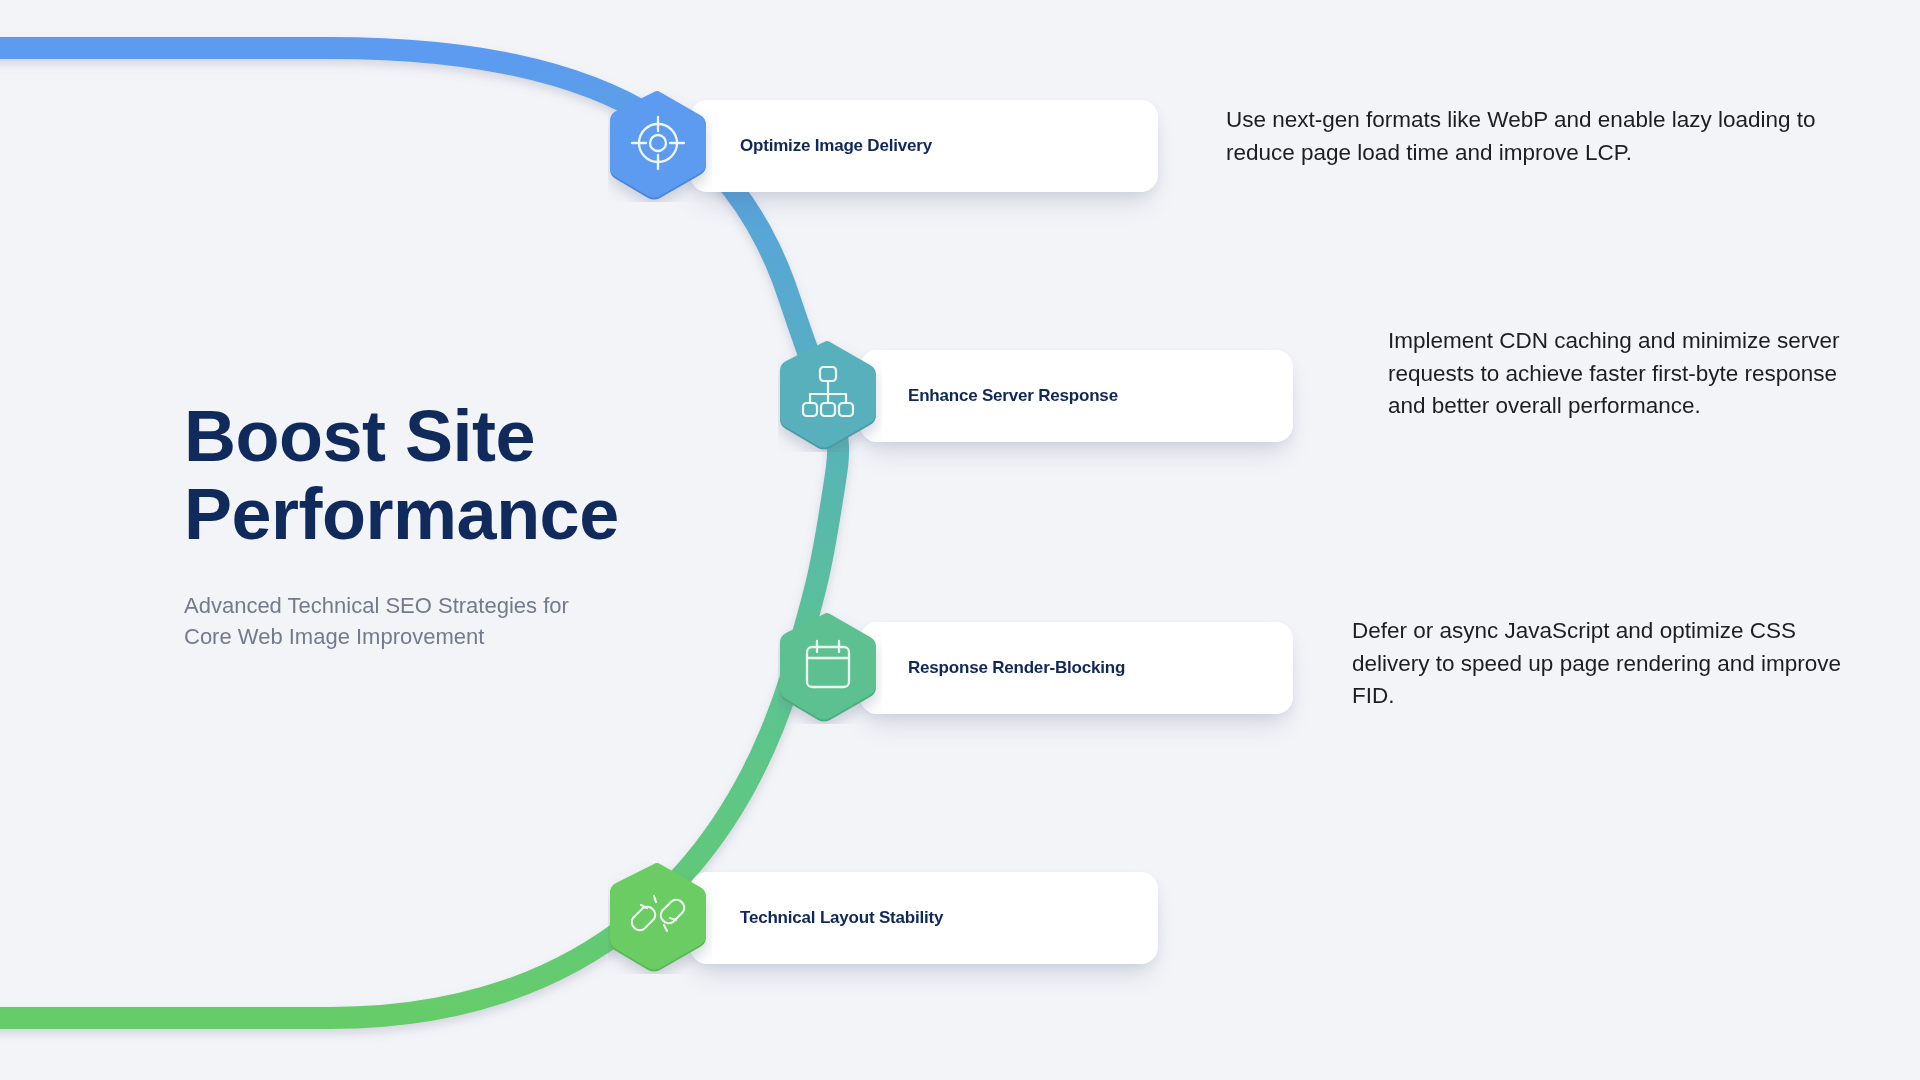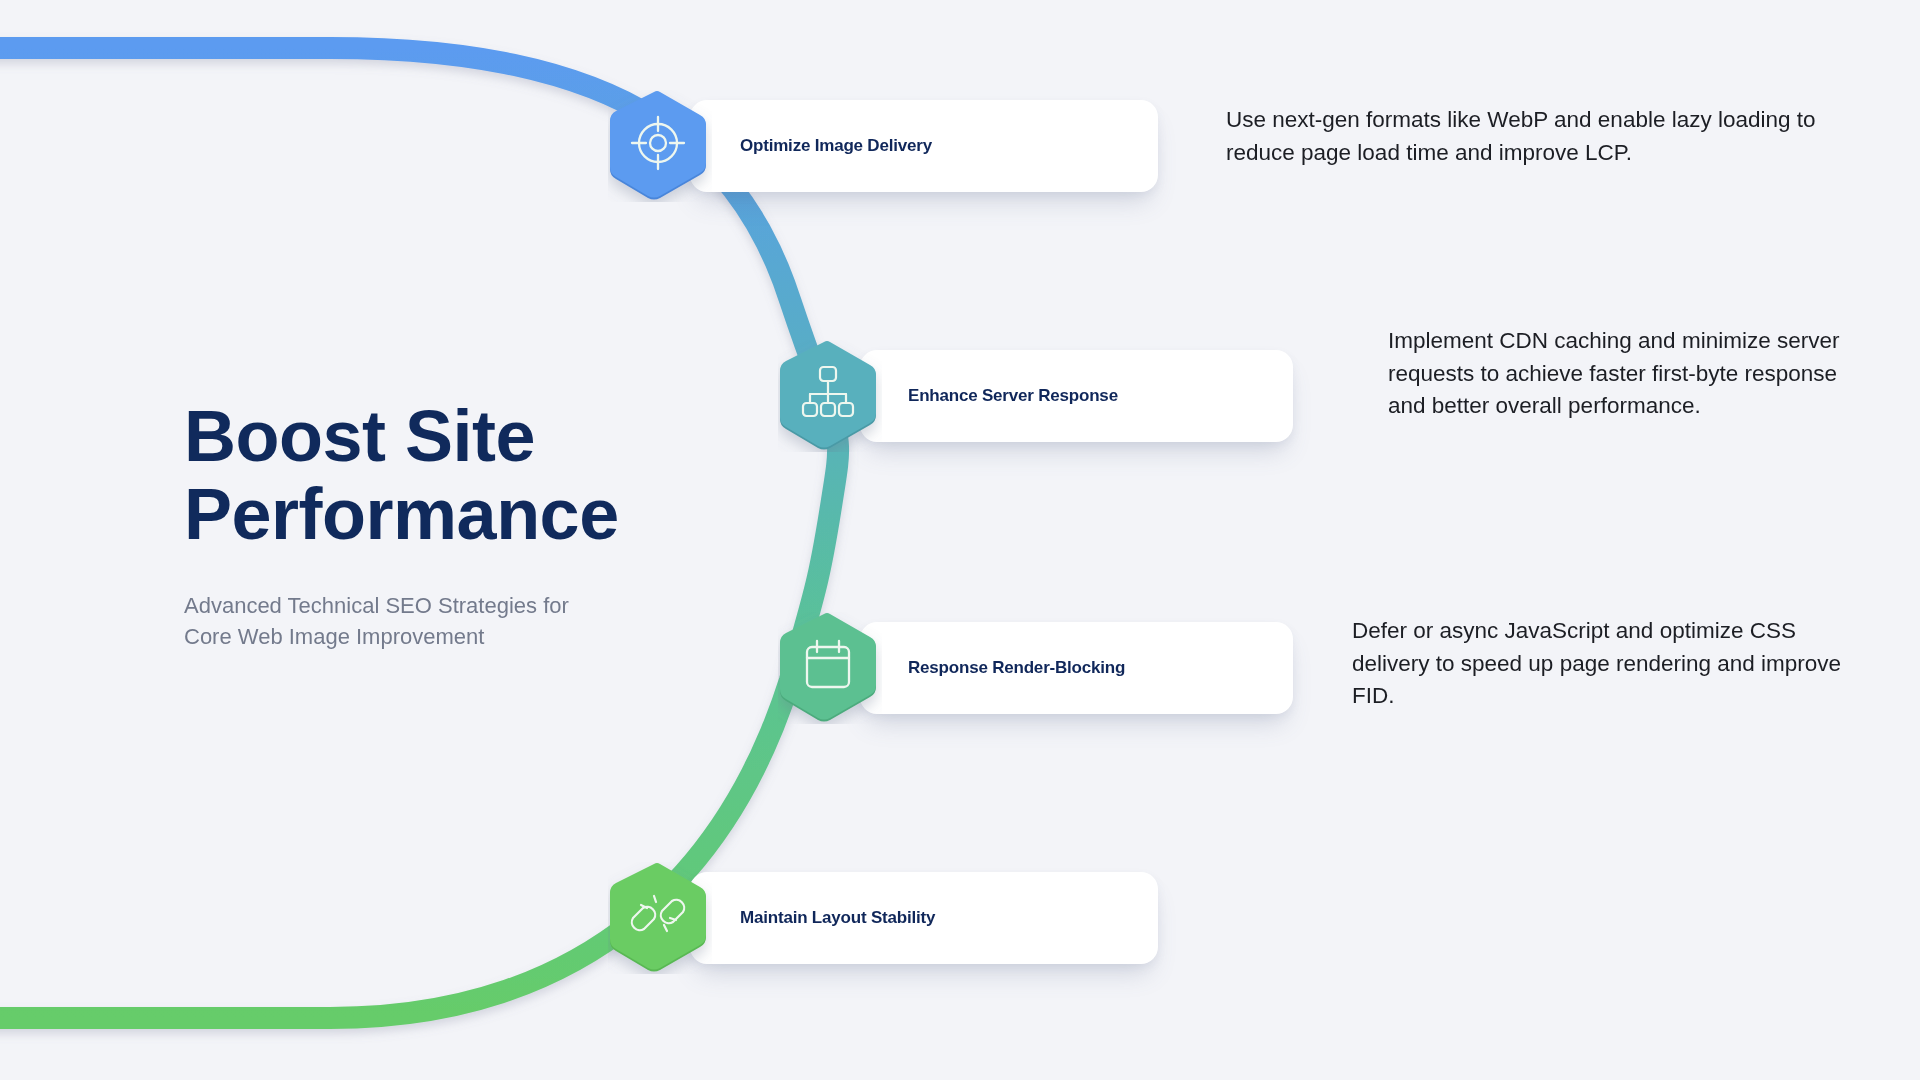--- a/index.html
+++ b/index.html
@@ -254,17 +254,17 @@
           <path d="M -4 4 L -14 14 a 8 8 0 0 1 -11 -11 L -15 -7 a 8 8 0 0 1 11 11 Z"></path>
           <path d="M 4 -4 L 14 -14 a 8 8 0 0 1 11 11 L 15 7 a 8 8 0 0 1 -11 -11 Z"></path>
           <line x1="-2" y1="-13" x2="-4" y2="-19"></line>
           <line x1="-11" y1="-7" x2="-17" y2="-10"></line>
           <line x1="6" y1="10" x2="9" y2="16"></line>
           <line x1="12" y1="3" x2="18" y2="5"></line>
         </g>
       </svg>
     </div>
     <div class="card">
-      <span class="card-title">Maintain Layout Stability</span>
+      <span class="card-title">Technical Layout Stability</span>
     </div>
   </div>
 
 </div>
 
 </body></html>

